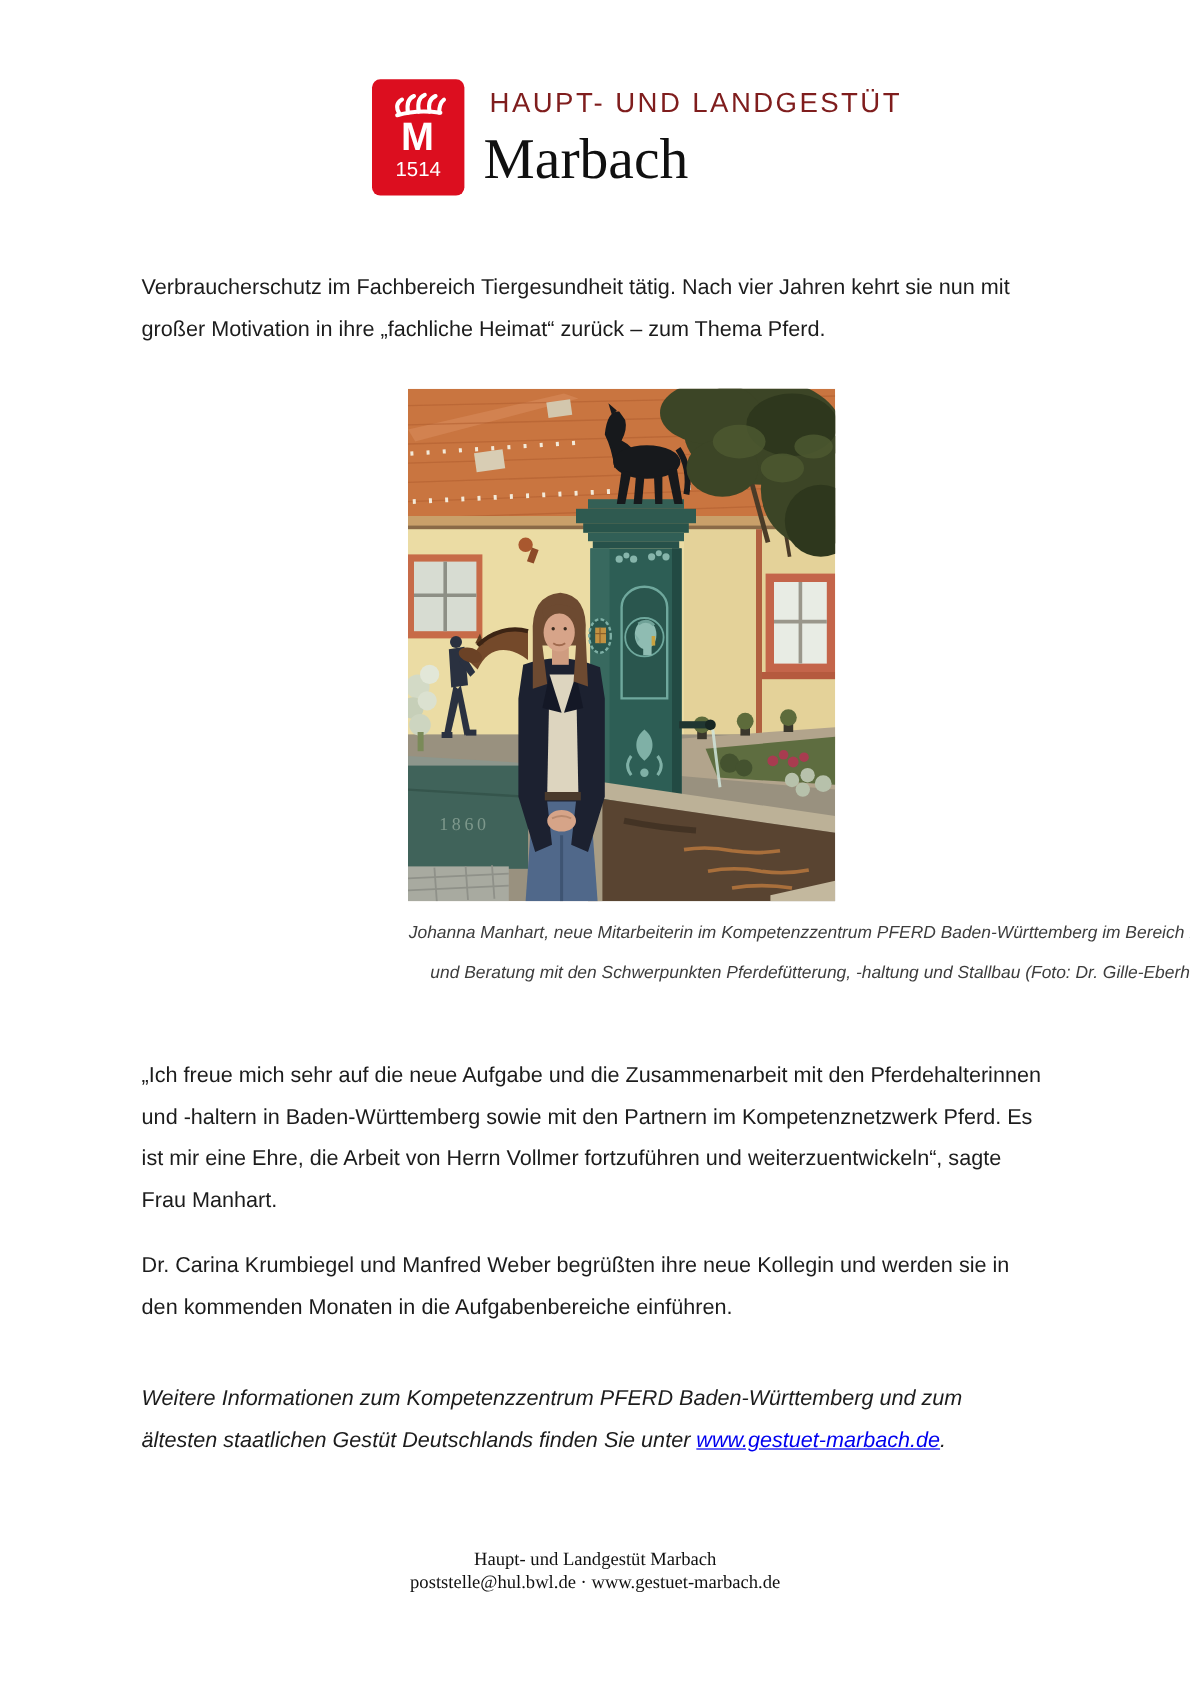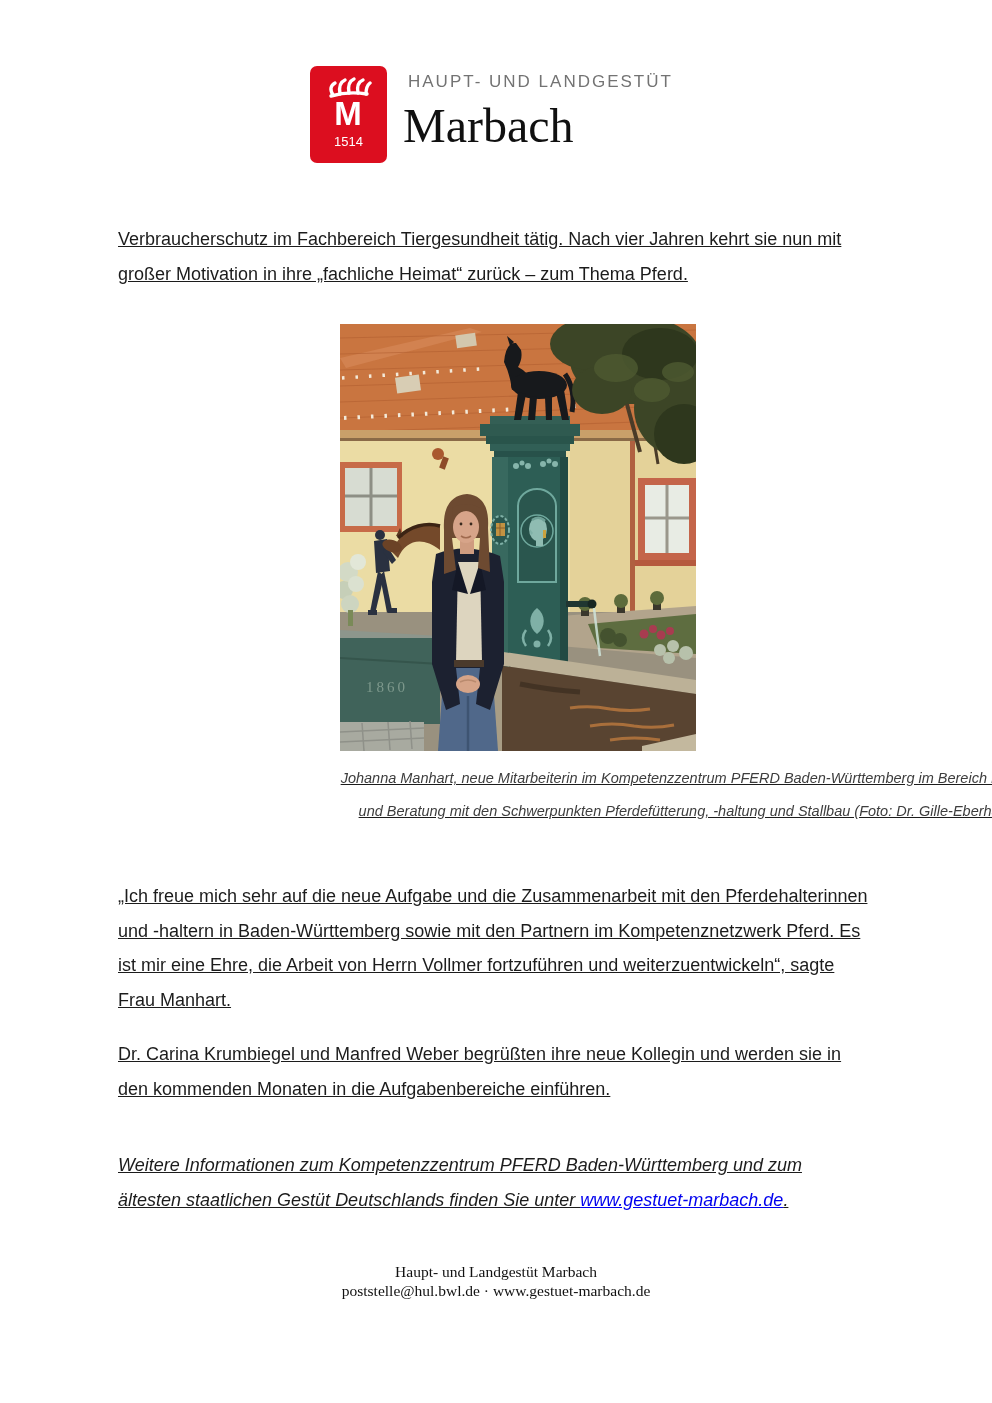--- a/index.html
+++ b/index.html
@@ -4,39 +4,39 @@
 <style>
   html,body{margin:0;padding:0;background:#ffffff;}
   .page{position:relative;width:992px;height:1403px;background:#ffffff;overflow:hidden;
         font-family:"Liberation Sans",sans-serif;color:#1c1c1c;}
 
   
   .logo{position:absolute;top:66px;left:310px;display:flex;align-items:flex-start;gap:16px;}
   .badge{width:77px;height:97px;background:#dc0e1f;border-radius:7px;display:flex;flex-direction:column;
          align-items:center;justify-content:flex-start;padding-top:5px;box-sizing:border-box;}
   .badge .m{color:#fff;font-weight:bold;font-size:33px;line-height:30px;letter-spacing:1px;}
-  .badge .year{color:#fff;font-size:13px;line-height:20px;margin-top:3px;}
+  .badge .year{color:#fff;font-size:17px;line-height:20px;margin-top:3px;}
   .logo-text{display:flex;flex-direction:column;}
-  .logo-top{font-size:17px;letter-spacing:2px;color:#737373;margin:6px 0 0 5px;white-space:nowrap;}
+  .logo-top{font-size:23px;letter-spacing:2px;color:#7f1d1d;margin:6px 0 0 5px;white-space:nowrap;}
   .logo-name{font-family:"Liberation Serif",serif;font-size:48px;line-height:62px;color:#101010;margin-top:3px;}
 
   
-  .content{position:absolute;top:222px;left:118px;width:758px;text-decoration:underline;}
+  .content{position:absolute;top:222px;left:118px;width:758px;}
   .body-p{font-size:18px;line-height:34.5px;margin:0;}
   .photo-fig{margin:33px 0 0 222px;width:324px;}
   .photo-frame{width:356px;height:427px;display:block;}
   .caption{font-style:italic;font-size:14.5px;line-height:33px;color:#3d3d3d;text-align:center;
            width:700px;margin:11px auto 0 auto;}
   .quote-p{margin-top:51px;}
   .closing-p{margin-top:20px;}
   .info-p{margin-top:42px;font-style:italic;width:700px;}
   .info-p a{color:#0000ee;text-decoration:underline;}
 
   
-  .footer{position:absolute;top:1262px;left:0;width:992px;text-align:center;
+  .footer{position:absolute;top:1290px;left:0;width:992px;text-align:center;
           font-family:"Liberation Serif",serif;font-size:15.5px;line-height:19px;color:#111;}
 </style>
 </head>
 <body>
 
 <div class="page">
 
   <div class="logo">
     <div class="badge">
       <svg width="46" height="28" viewBox="0 0 46 28">

